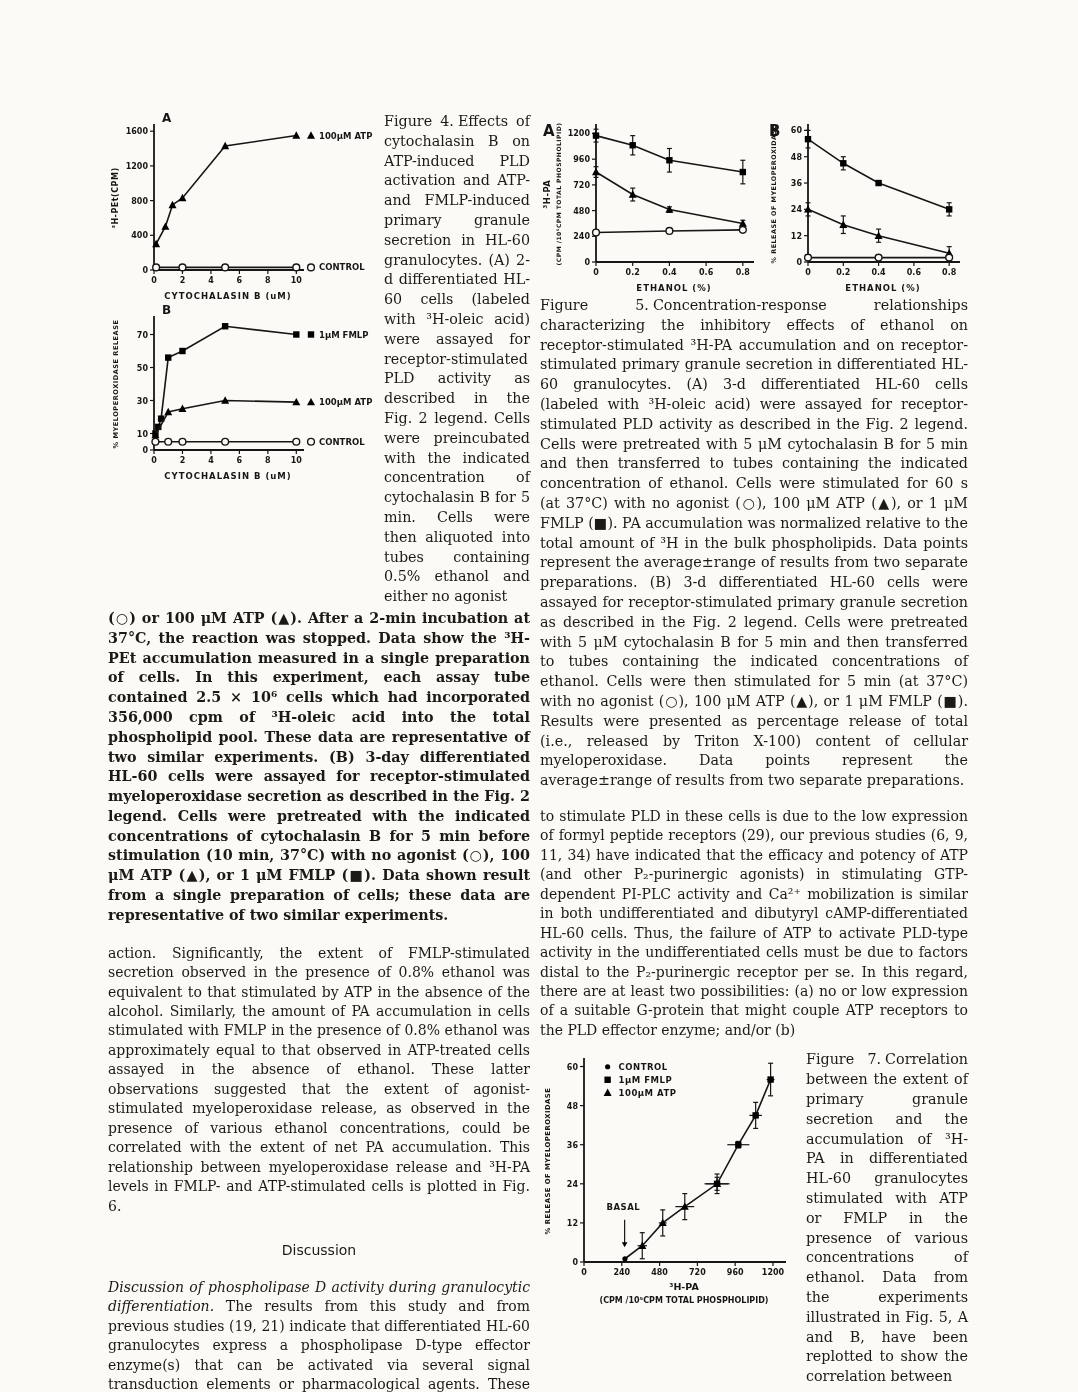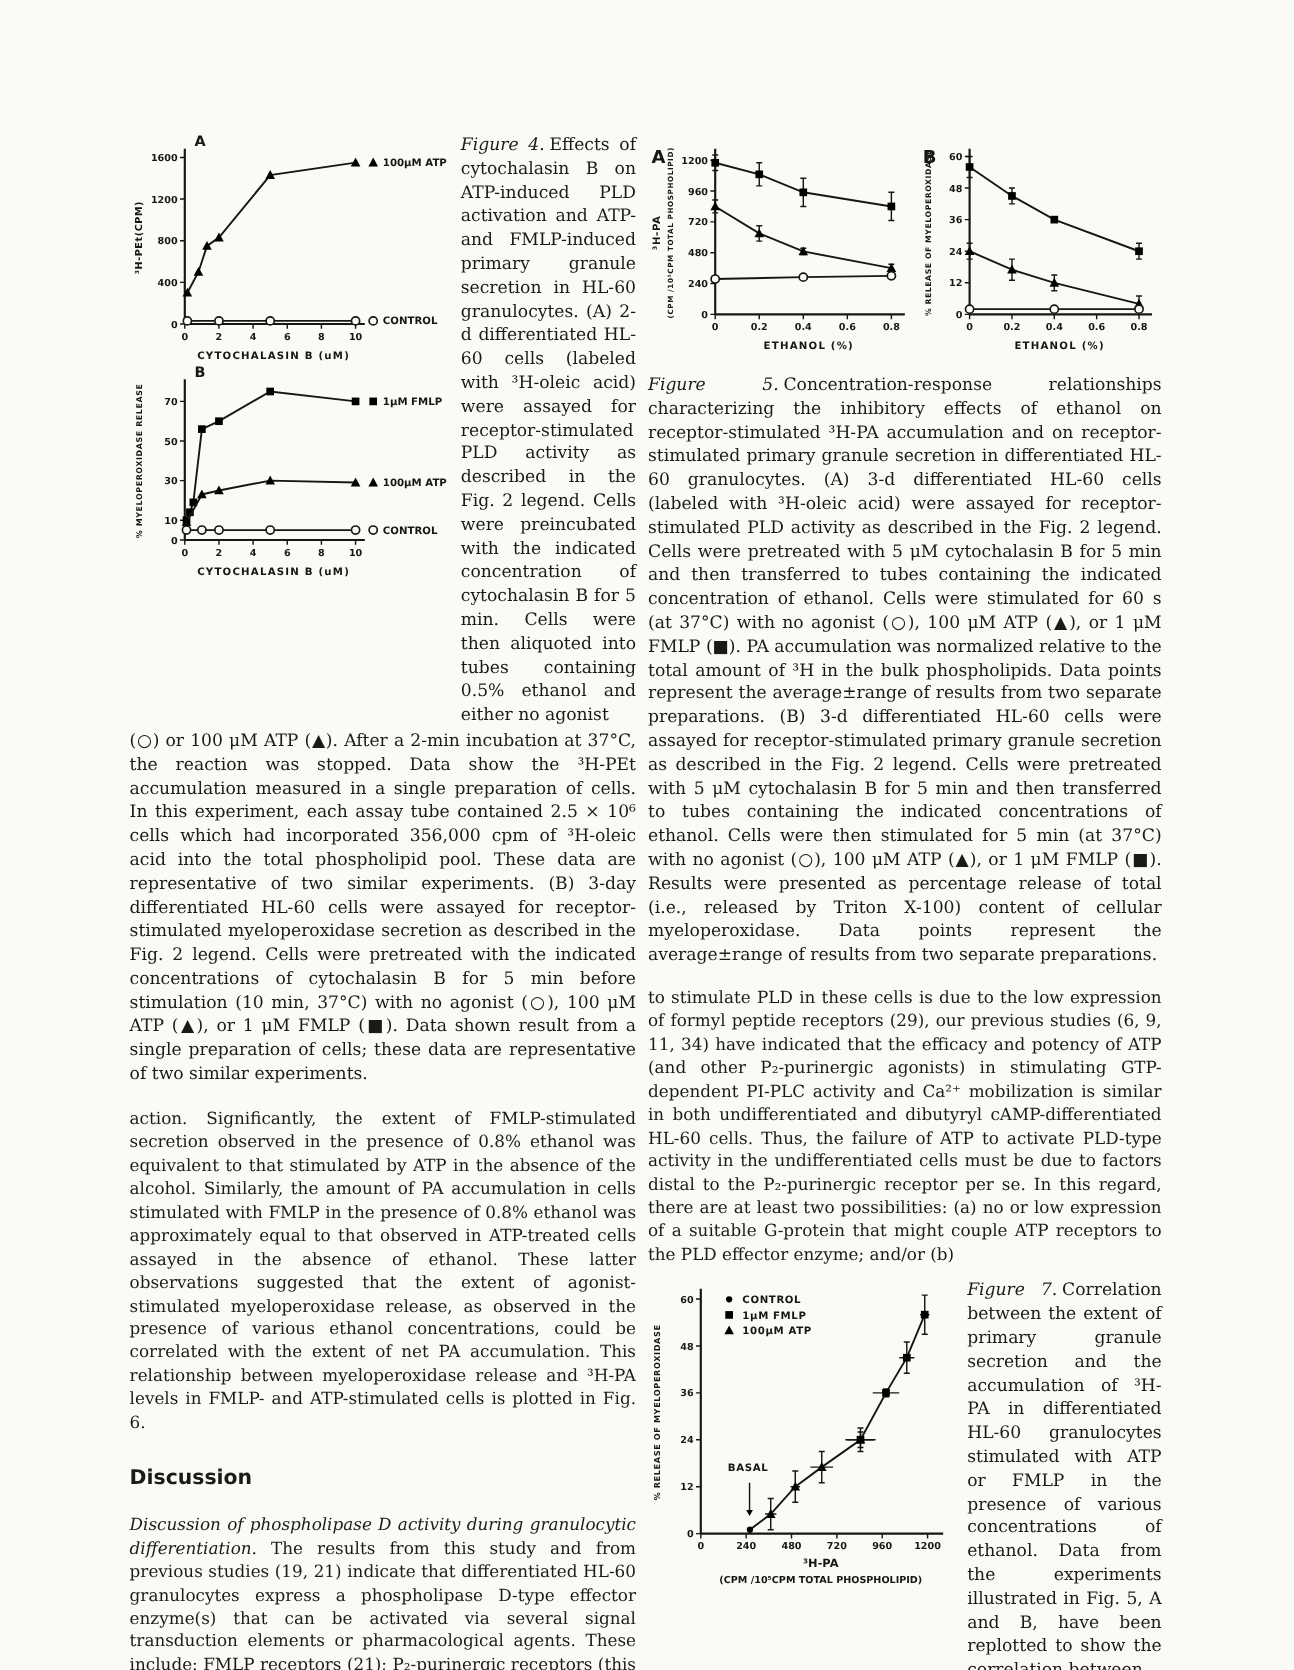--- a/index.html
+++ b/index.html
@@ -2,30 +2,30 @@
 <html><head>
 <meta charset="utf-8">
 <style>
   html,body{margin:0;padding:0;background:#edebe5;}
   .page{position:relative;width:1078px;height:1392px;background:#fbfaf6;
         font-family:"DejaVu Serif",serif;color:#1b1a17;overflow:hidden;}
   .col-left{position:absolute;left:108px;top:112px;width:422px;}
   .col-right{position:absolute;left:540px;top:112px;width:428px;}
   .body-text{font-size:14px;line-height:1.39;text-align:justify;}
   .caption{font-size:14.3px;line-height:1.385;text-align:justify;}
-  .cap-lead{font-style:italic;margin-right:4px;}
+  .cap-lead{margin-right:4px;}
   .fig-row{display:flex;gap:8px;align-items:flex-start;}
   .fig4-charts{width:268px;flex:none;}
   .fig6-chart{width:258px;flex:none;}
   .capside{flex:1;}
-  .discussion-h{font-family:"DejaVu Sans",sans-serif;font-weight:bold;
-        font-size:17px;margin:26px 0 20px 0;}
+  .discussion-h{font-family:"DejaVu Sans",sans-serif;font-weight:normal;
+        font-size:14px;margin:26px 0 20px 0;text-align:center;}
   .lead-italic{font-style:italic;}
   .para1{margin-top:18px;}
-  .below-cap{margin-top:2px;}
+  .below-cap{margin-top:2px;font-weight:bold;}
   .rc-para{margin-top:16px;}
   .fig5-row{display:flex;gap:4px;}
   .fig6-block{margin-top:10px;}
   .chart{line-height:0;}
   svg text{font-family:"DejaVu Sans",sans-serif;font-weight:700;fill:#171614;}
   svg .ax{stroke:#171614;stroke-width:1.8;}
   svg .tk{stroke:#171614;stroke-width:1.2;}
   svg .sl{fill:none;stroke:#171614;stroke-width:1.6;}
 </style>
 </head>
@@ -291,21 +291,21 @@
             <path d="M77.29411764705883,108.50967741935484 L73.29411764705883,115.90967741935485 L81.29411764705883,115.90967741935485 Z"></path>
             <path d="M112.58823529411765,119.47741935483872 L108.58823529411765,126.87741935483872 L116.58823529411765,126.87741935483872 Z"></path>
             <path d="M183.1764705882353,137.0258064516129 L179.1764705882353,144.42580645161289 L187.1764705882353,144.42580645161289 Z"></path>
             <polyline points="42,145.61290322580646 112.58823529411765,145.61290322580646 183.1764705882353,145.61290322580646" class="sl"></polyline>
             <circle cx="42" cy="145.61290322580646" r="3.4" fill="#fbfaf6" stroke="#171614" stroke-width="1.4"></circle>
             <circle cx="112.58823529411765" cy="145.61290322580646" r="3.4" fill="#fbfaf6" stroke="#171614" stroke-width="1.4"></circle>
             <circle cx="183.1764705882353" cy="145.61290322580646" r="3.4" fill="#fbfaf6" stroke="#171614" stroke-width="1.4"></circle>
           </svg></div>
     </div>
 
-    <div class="caption" style="margin-top:16px;">
+    <div class="caption" style="margin-top:0;">
       <span class="cap-lead">Figure 5.</span><span>Concentration-response relationships characterizing the inhibitory effects of ethanol on receptor-stimulated ³H-PA accumulation and on receptor-stimulated primary granule secretion in differentiated HL-60 granulocytes. (A) 3-d differentiated HL-60 cells (labeled with ³H-oleic acid) were assayed for receptor-stimulated PLD activity as described in the Fig. 2 legend. Cells were pretreated with 5 μM cytochalasin B for 5 min and then transferred to tubes containing the indicated concentration of ethanol. Cells were stimulated for 60 s (at 37°C) with no agonist (○), 100 μM ATP (▲), or 1 μM FMLP (■). PA accumulation was normalized relative to the total amount of ³H in the bulk phospholipids. Data points represent the average±range of results from two separate preparations. (B) 3-d differentiated HL-60 cells were assayed for receptor-stimulated primary granule secretion as described in the Fig. 2 legend. Cells were pretreated with 5 μM cytochalasin B for 5 min and then transferred to tubes containing the indicated concentrations of ethanol. Cells were then stimulated for 5 min (at 37°C) with no agonist (○), 100 μM ATP (▲), or 1 μM FMLP (■). Results were presented as percentage release of total (i.e., released by Triton X-100) content of cellular myeloperoxidase. Data points represent the average±range of results from two separate preparations.</span>
     </div>
 
     <div class="body-text rc-para">to stimulate PLD in these cells is due to the low expression of formyl peptide receptors (29), our previous studies (6, 9, 11, 34) have indicated that the efficacy and potency of ATP (and other P₂-purinergic agonists) in stimulating GTP-dependent PI-PLC activity and Ca²⁺ mobilization is similar in both undifferentiated and dibutyryl cAMP-differentiated HL-60 cells. Thus, the failure of ATP to activate PLD-type activity in the undifferentiated cells must be due to factors distal to the P₂-purinergic receptor per se. In this regard, there are at least two possibilities: (a) no or low expression of a suitable G-protein that might couple ATP receptors to the PLD effector enzyme; and/or (b)</div>
 
     <div class="fig-row fig6-block">
       <div class="fig6-chart chart"><svg viewBox="0 0 258 258" width="258" height="258" xmlns="http://www.w3.org/2000/svg">
             <line x1="44" y1="8" x2="44" y2="212" class="ax"></line>
             <line x1="44" y1="212" x2="246" y2="212" class="ax"></line>
             <line x1="44" y1="212" x2="44" y2="216" class="tk"></line>

